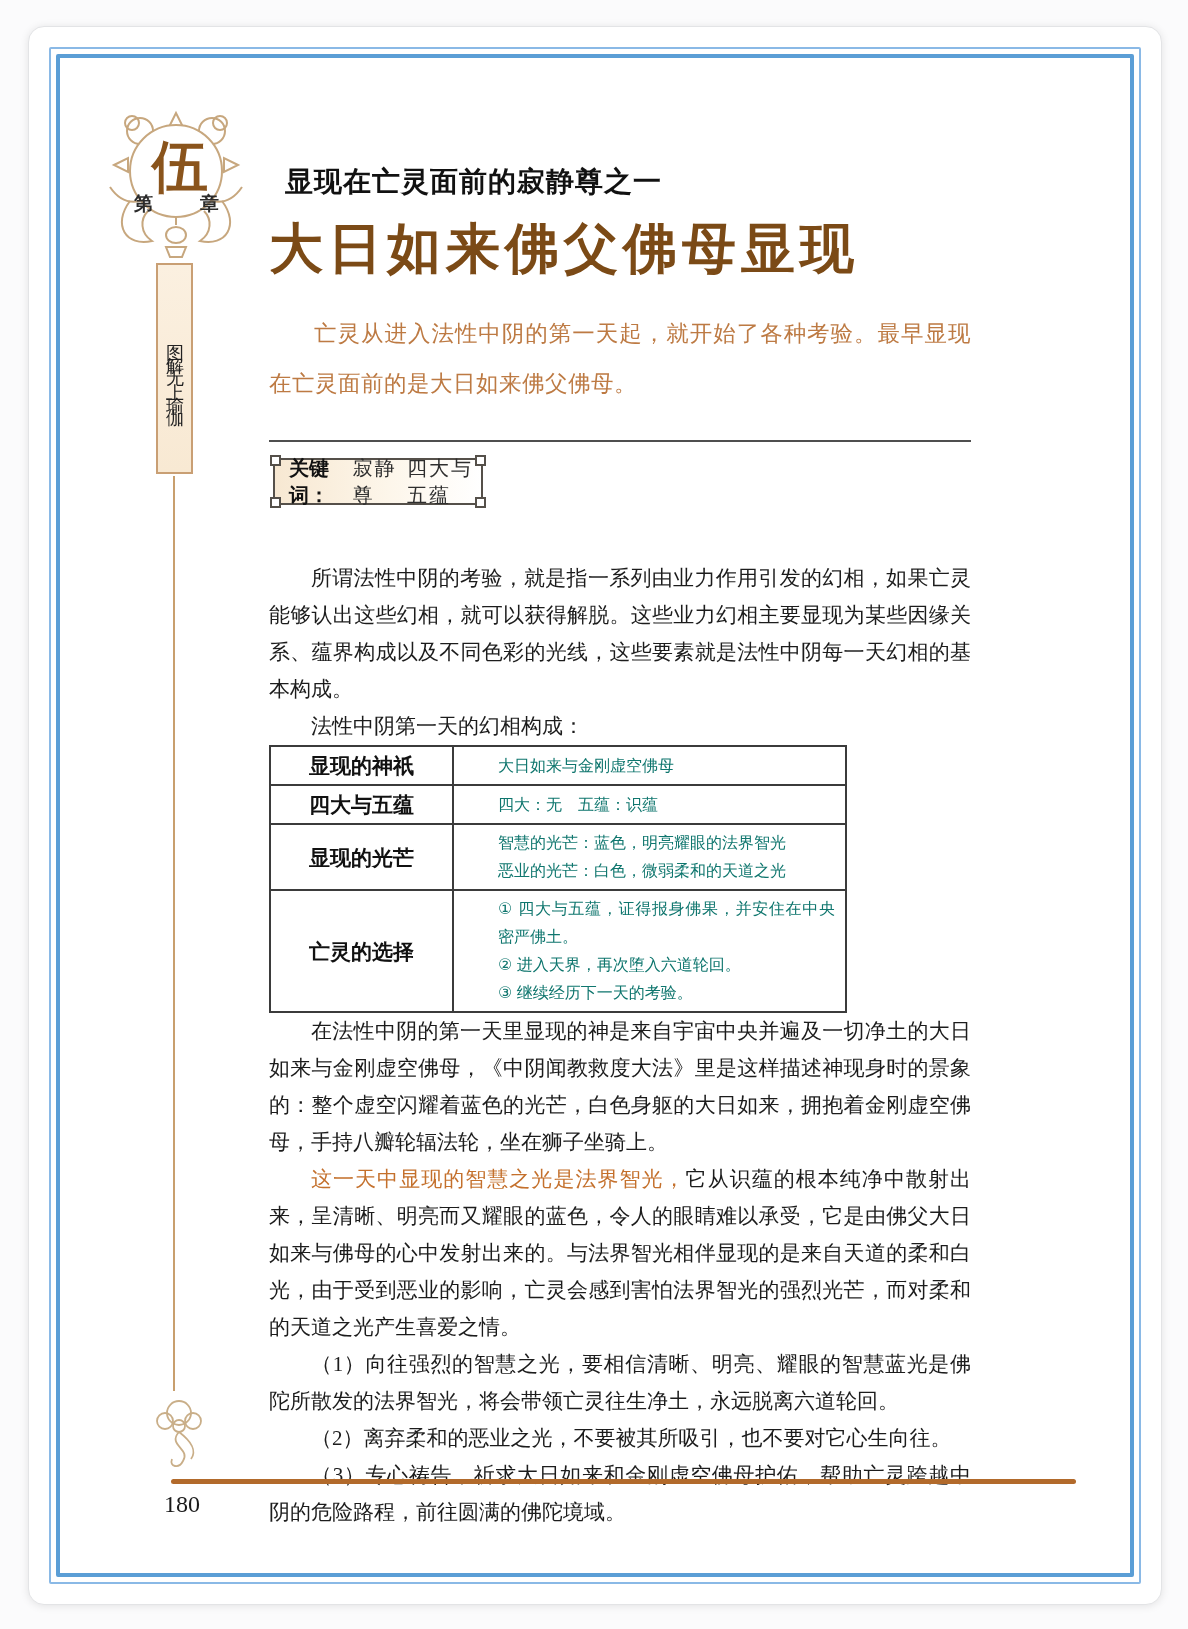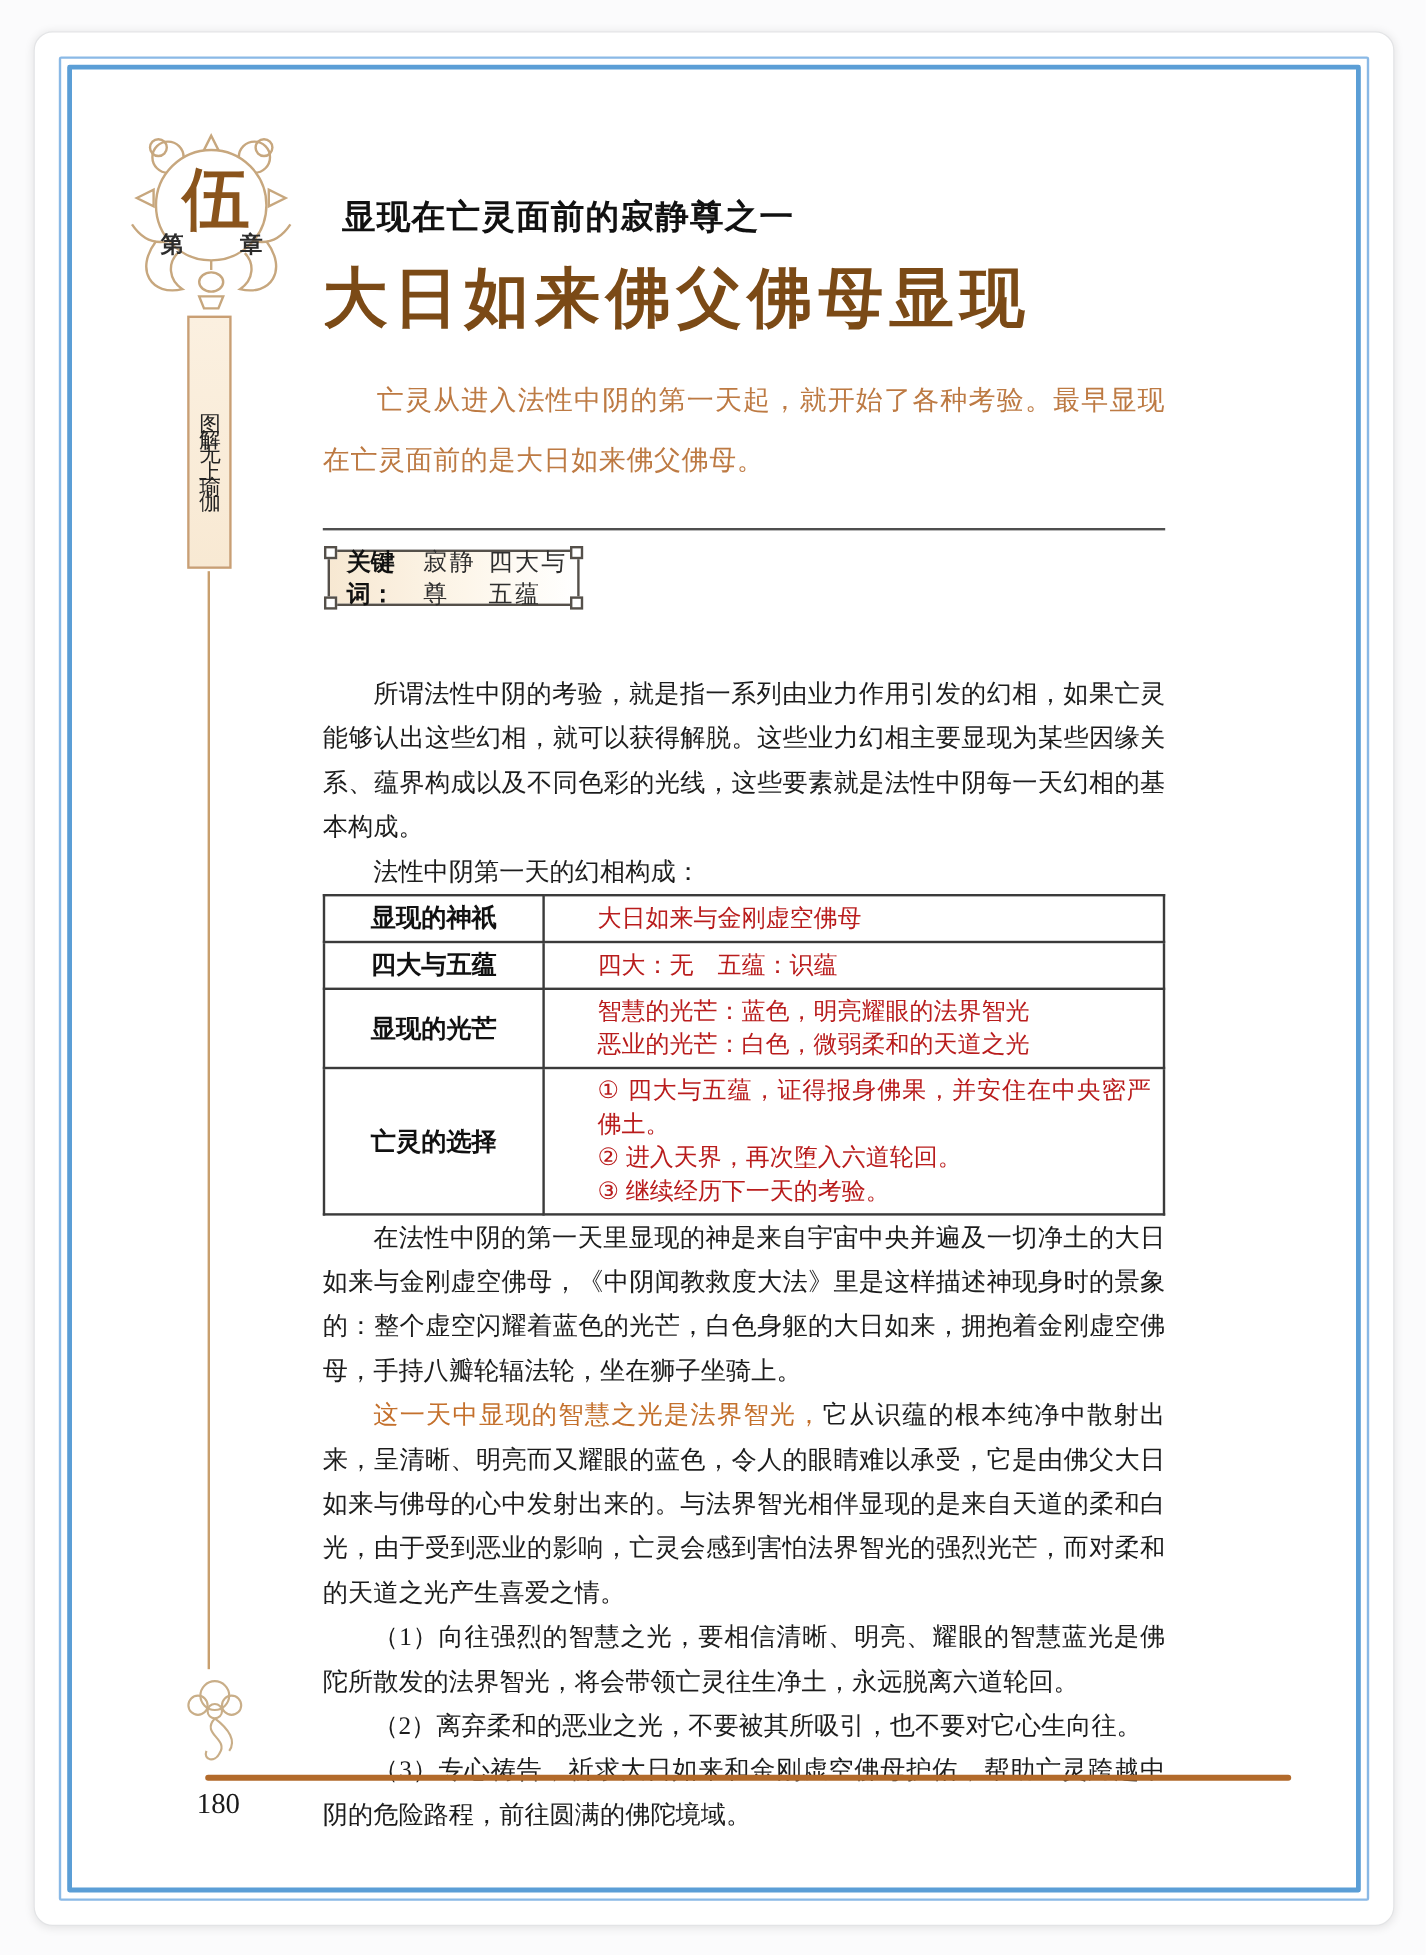--- a/index.html
+++ b/index.html
@@ -94,29 +94,29 @@
     font-family:"Liberation Sans","DejaVu Sans",sans-serif;font-weight:bold;
     font-size:20px;color:#111;
   }
   .kw-item{font-size:20px;color:#2e2e2e;margin-left:10px;letter-spacing:2px;}
 
   .bodyflow{margin-top:55px;font-size:21px;line-height:37px;text-align:justify;}
   .bodyflow p{margin:0;text-indent:2em;}
   .hl{color:#c4702c;}
 
   table.comp{
-    border-collapse:collapse;width:702px;table-layout:fixed;
+    border-collapse:collapse;width:578px;table-layout:fixed;
     font-family:"Liberation Sans","DejaVu Sans",sans-serif;
   }
   table.comp th,table.comp td{border:2px solid #3b3b3b;}
   table.comp th{
     width:181px;font-size:21px;font-weight:bold;color:#111;text-align:center;
     padding:0;
   }
-  table.comp td{font-size:20px;color:#b91c1c;padding:4px 10px 4px 44px;line-height:28px;}
+  table.comp td{font-size:16px;color:#0f766e;padding:4px 10px 4px 44px;line-height:28px;}
   .r1{height:39px;} .r2{height:37px;padding-left:33px;} .r3{height:63px;} .r4{height:95px;}
   td .cell-line{text-indent:0;}
 </style>
 </head>
 <body>
 
 <div class="page-card">
   <div class="frame-outer"></div>
   <div class="frame-inner"></div>
 

